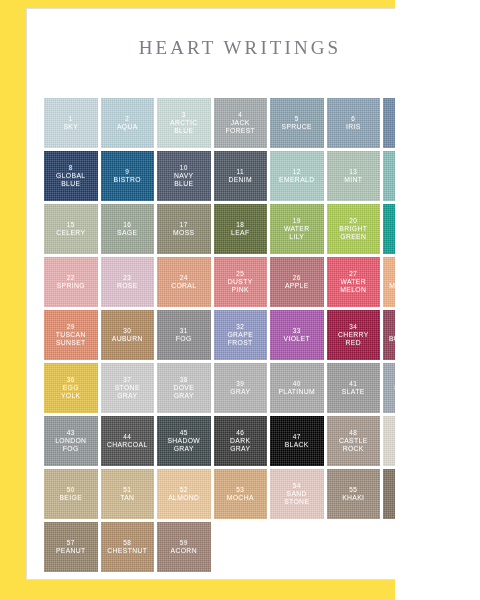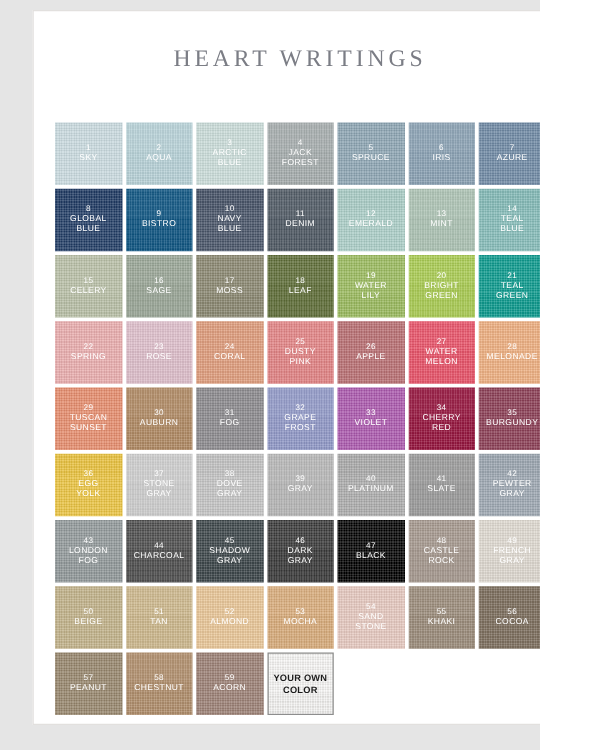--- a/index.html
+++ b/index.html
@@ -4,23 +4,23 @@
 <style>
   * { box-sizing: border-box; margin: 0; padding: 0; }
   html, body {
     width: 480px;
     height: 600px;
     background: #ffffff;
     font-family: "Liberation Sans", sans-serif;
   }
   .page {
     position: relative;
-    width: 432px;
+    width: 395px;
     height: 600px;
-    background: #e5e5e5;
+    background: #fde047;
     overflow: hidden;
   }
   .frame {
     position: absolute;
     left: 26px;
     top: 8px;
     width: 428px;
     height: 572px;
     border: 1px solid #e2e0de;
     background: #ffffff;
@@ -440,19 +440,15 @@
           <div class="sw-name">PEANUT</div>
         </div>
         <div class="swatch" style="background: rgb(176, 142, 108);">
           <div class="sw-num">58</div>
           <div class="sw-name">CHESTNUT</div>
         </div>
         <div class="swatch" style="background: rgb(155, 128, 117);">
           <div class="sw-num">59</div>
           <div class="sw-name">ACORN</div>
         </div>
-        <div class="own-color">
-          <div class="own-color-text">YOUR OWN
-COLOR</div>
-        </div>
       </div>
     </div>
 </div>
 
 </body></html>

